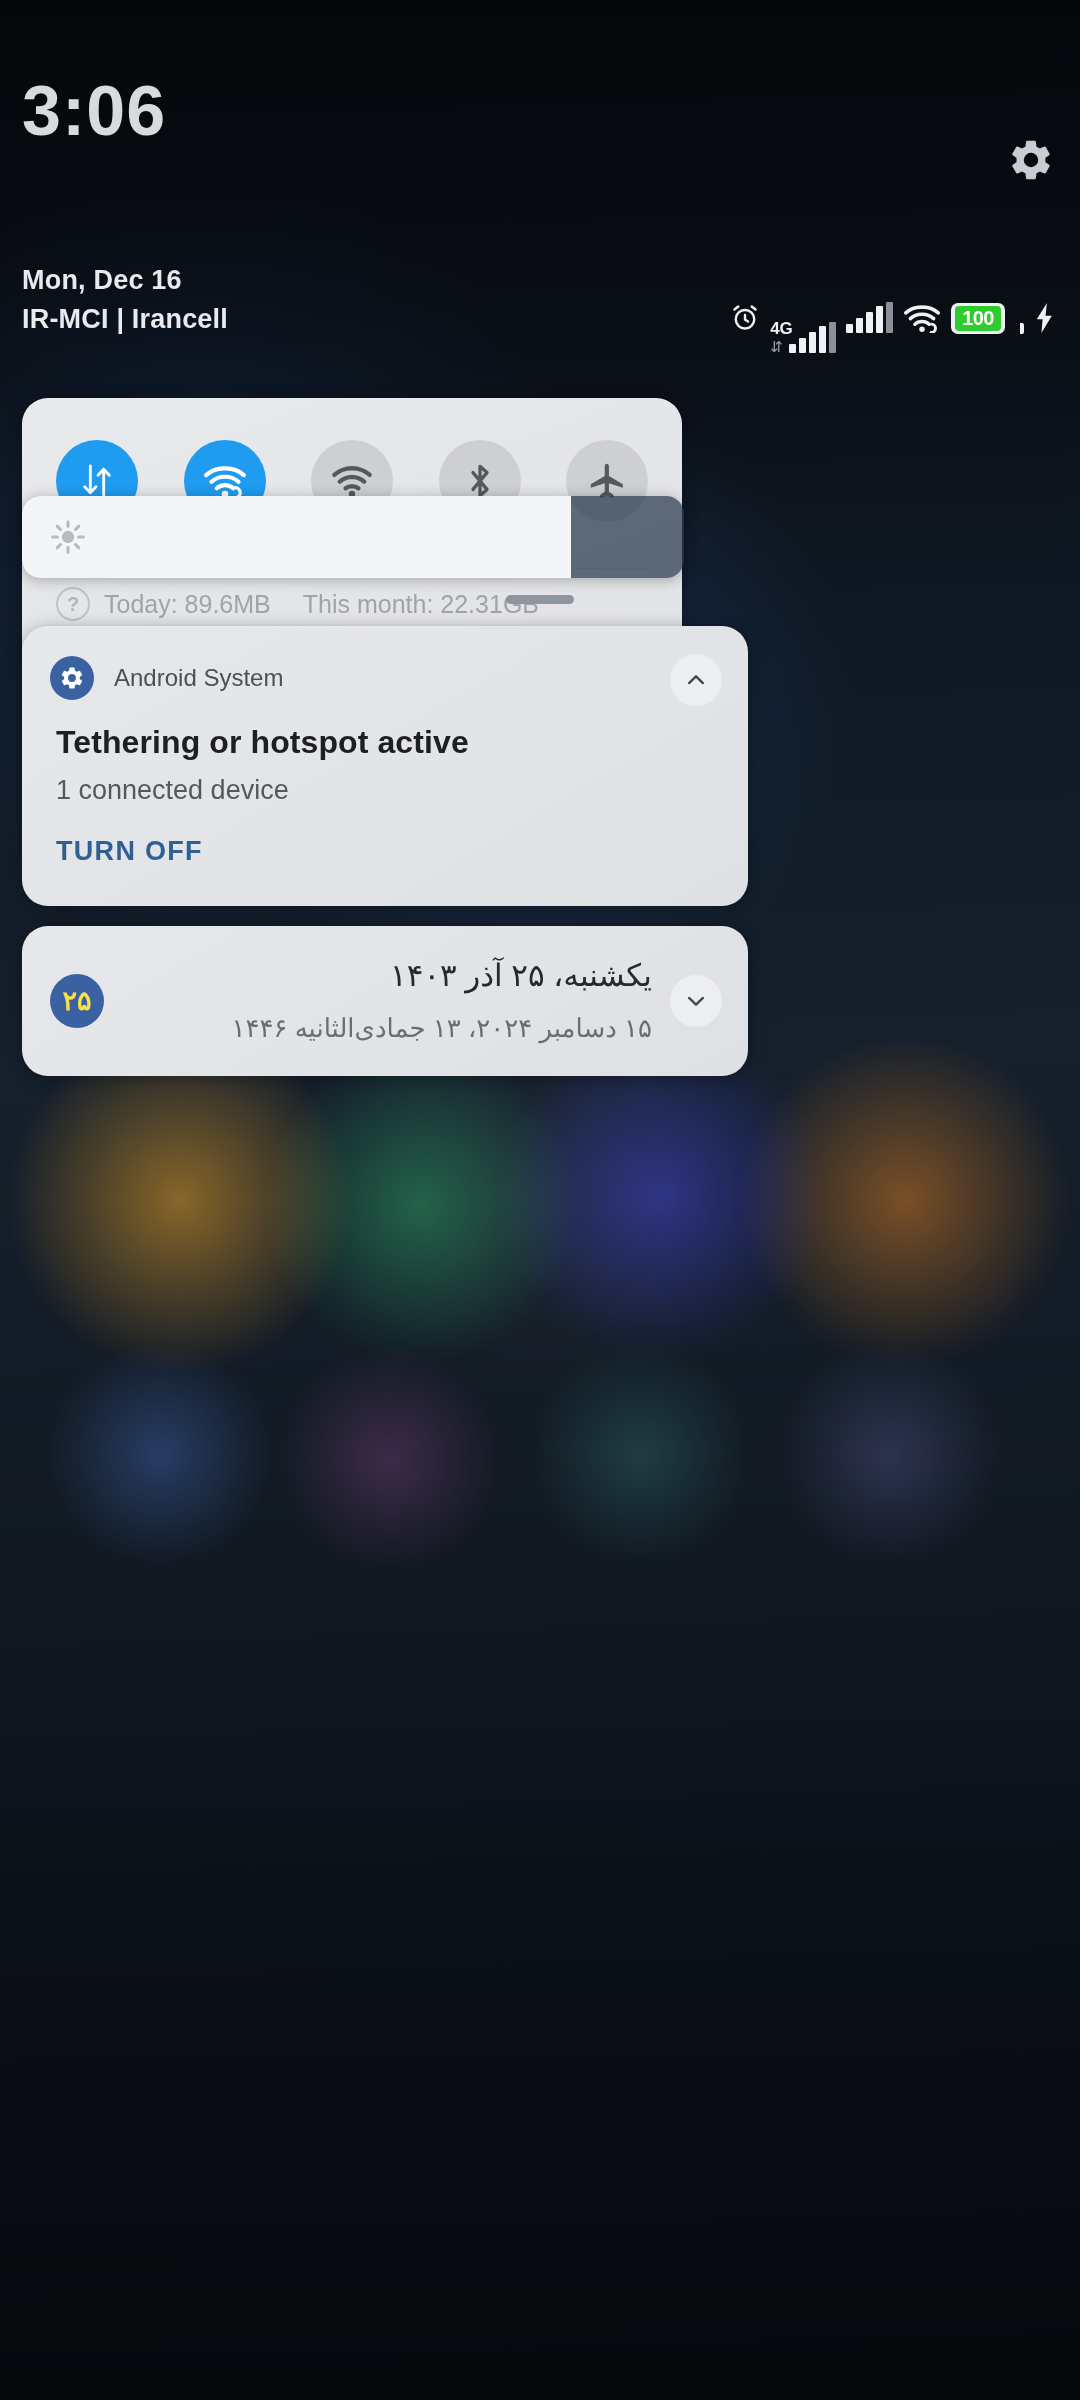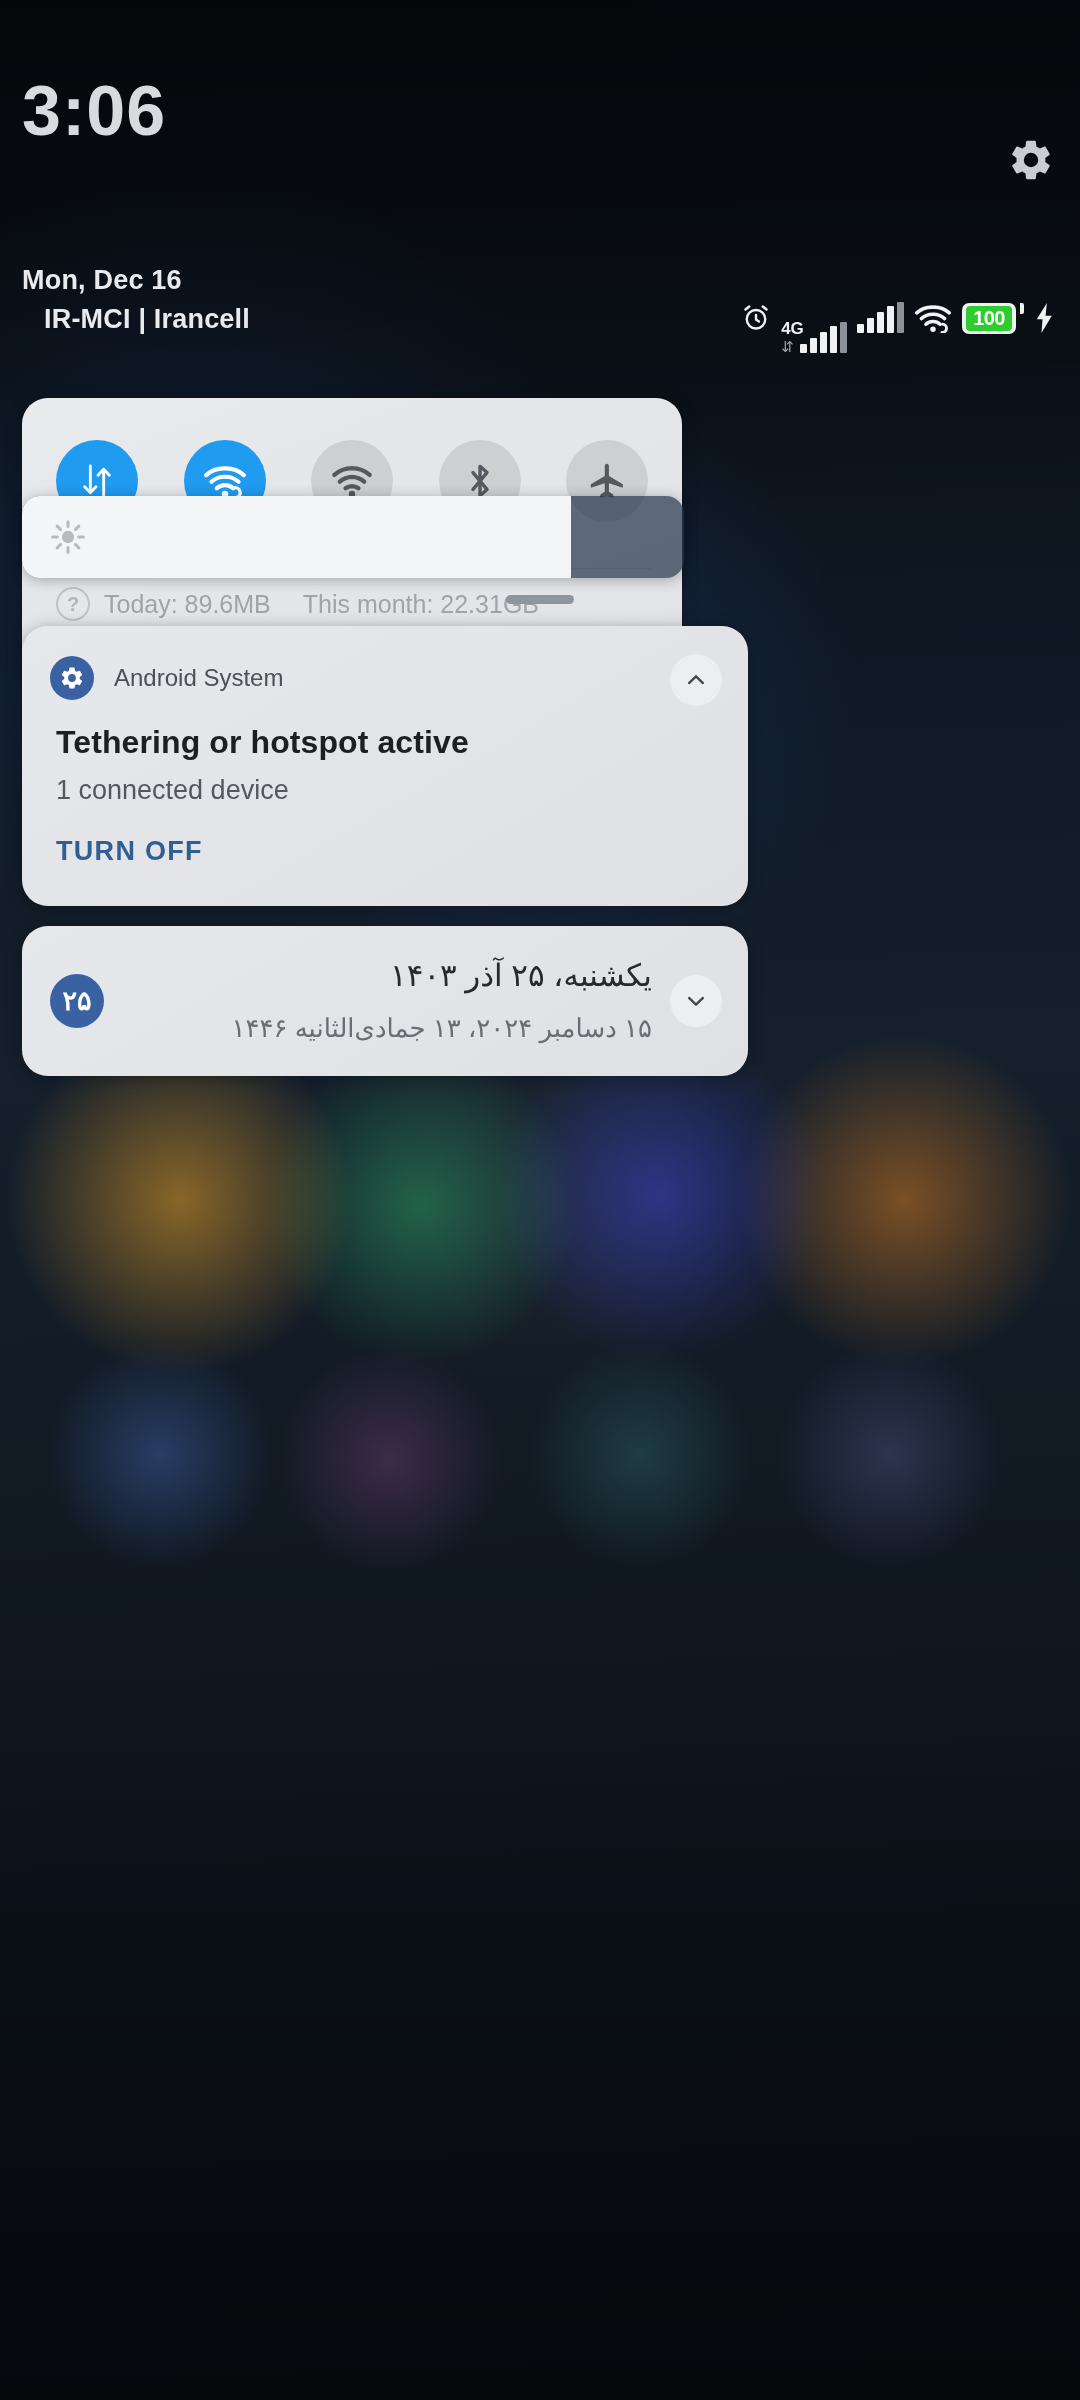--- a/index.html
+++ b/index.html
@@ -42,42 +42,42 @@
     position:absolute; left:22px; top:70px;
     font-size:70px; line-height:82px; font-weight:700;
     color:#d8dade; letter-spacing:1px;
   }
   #date-line {
     position:absolute; left:22px; top:265px;
     font-size:27px; font-weight:700; color:#e8eaee; letter-spacing:.2px;
   }
   #carrier-line {
     position:absolute; left:22px; top:304px;
-    font-size:27px; font-weight:700; color:#e8eaee; letter-spacing:.2px;margin-left:22px;
+    font-size:27px; font-weight:700; color:#e8eaee; letter-spacing:.2px;
   }
 
   #settings-gear { position:absolute; right:25px; top:136px; width:48px; height:48px; cursor:pointer; }
 
   #status-icons {
     position:absolute; right:24px; top:296px;
     display:flex; align-items:center; gap:10px; height:44px;
   }
   .sig-group { display:flex; align-items:flex-end; gap:3px; height:30px; }
   .sig-bar { width:7px; background:#f0f1f3; border-radius:1px; }
   .sig-bar.dim { background:#8b9099; }
   .net-label {
     font-size:17px; color:#f0f1f3; font-weight:600;
     position:absolute; left:0; top:-3px; line-height:17px;
   }
   .net-wrap { position:relative; padding-left:17px;margin-top:40px; }
   .net-arrows {
     position:absolute; left:0; bottom:0; font-size:15px; color:#9aa0a8; line-height:13px;
   }
   #battery-pill {
-    display:flex; align-items:flex-start; gap:4px;
+    display:flex; align-items:flex-end; gap:15px;
   }
   .batt-body {
     border:2.5px solid #f0f1f3; border-radius:7px;
     padding:1px 2px; background:#f0f1f3;
   }
   .batt-fill {
     background:#2ecc2e; border-radius:4px;
     font-size:20px; font-weight:700; color:#ffffff;
     padding:0 7px; line-height:25px; letter-spacing:-.5px;
   }
@@ -181,21 +181,21 @@
   }
   .notif-action {
     padding:30px 0 0 34px; font-size:27px; font-weight:700;
     color:#2f5f93; letter-spacing:1.3px; cursor:pointer; display:inline-block;
   }
 
   
   .cal-badge {
     position:absolute; left:28px; top:50%; transform:translateY(-50%);
     width:54px; height:54px; border-radius:50%;
-    background:#3a62a3; color:#ffffff;
+    background:#3a62a3; color:#fde047;
     display:flex; align-items:center; justify-content:center;
     font-size:27px; font-weight:600;
   }
   .cal-text {
     position:absolute; right:96px; top:50%; transform:translateY(-50%);
     text-align:right; direction:rtl;
   }
   .cal-main { font-size:31px; color:#26292d; line-height:44px; }
   .cal-sub  { font-size:26px; color:#6a6e74; line-height:40px; margin-top:10px; }
 </style>

